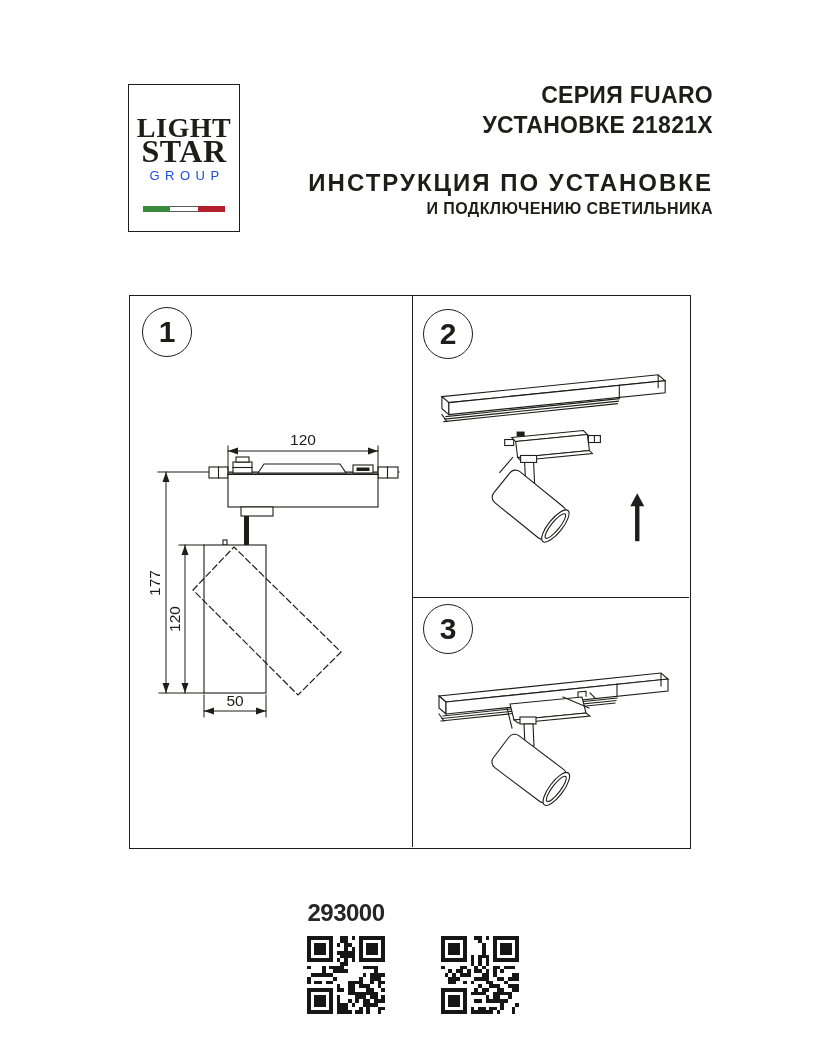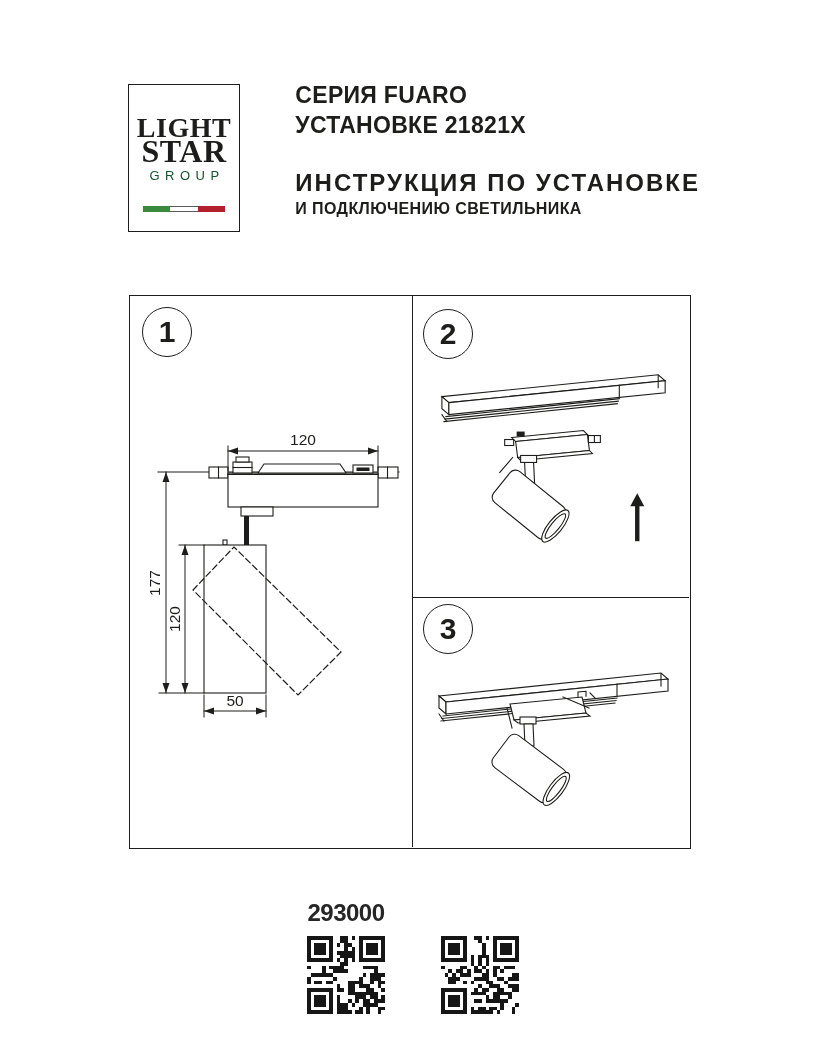--- a/index.html
+++ b/index.html
@@ -9,27 +9,27 @@
   .page { position:absolute; inset:0; background:#ffffff; }
 
   
   .logo { position:absolute; left:128px; top:84px; width:112px; height:148px;
           border:1.5px solid #1d1d1b; text-align:center; }
   .logo-light { margin-top:32px; font-family:"Liberation Serif", serif; font-weight:700;
                 font-size:28px; line-height:22px; letter-spacing:0.5px; }
   .logo-star  { font-family:"Liberation Serif", serif; font-weight:700;
                 font-size:32px; line-height:25px; letter-spacing:0.5px; }
   .logo-group { margin-top:5px; font-size:13px; line-height:13px; letter-spacing:5.5px;
-                padding-left:6px; color:#14532d;text-align:center; }
+                padding-left:6px; color:#1d4ed8;text-align:center; }
   .logo-flag { position:absolute; left:50%; transform:translateX(-50%); bottom:19px;
                width:82px; height:6.5px; display:flex; }
   .logo-flag span { flex:1; height:100%; }
   .logo-flag .mid { border-top:1px solid #5a5a5a; border-bottom:1px solid #5a5a5a; }
 
-  .titles { position:absolute; top:80px; right:126px; }
+  .titles { position:absolute; top:80px; right:113px; text-align:right; }
   .t-series   { font-size:23px; font-weight:700; letter-spacing:0.3px; line-height:30px; }
   .t-articles { font-size:23px; font-weight:700; letter-spacing:0.3px; line-height:30px; }
   .t-instr1 { margin-top:30px; font-size:24px; font-weight:700; letter-spacing:2px;  line-height:26px; }
   .t-instr2 { font-size:16px; font-weight:700; letter-spacing:0.4px; line-height:26px; }
 
   
   .figure { position:absolute; left:129px; top:295px; width:562px; height:554px;
             border:1.5px solid #1d1d1b; }
   .panel { position:absolute; }
   .p1 { left:0; top:0; width:283px; height:551px; border-right:1.5px solid #1d1d1b; }

